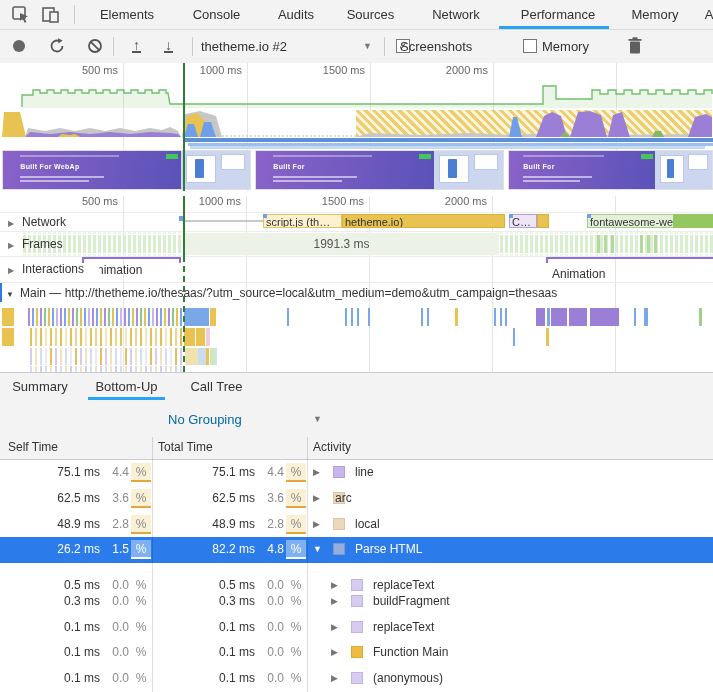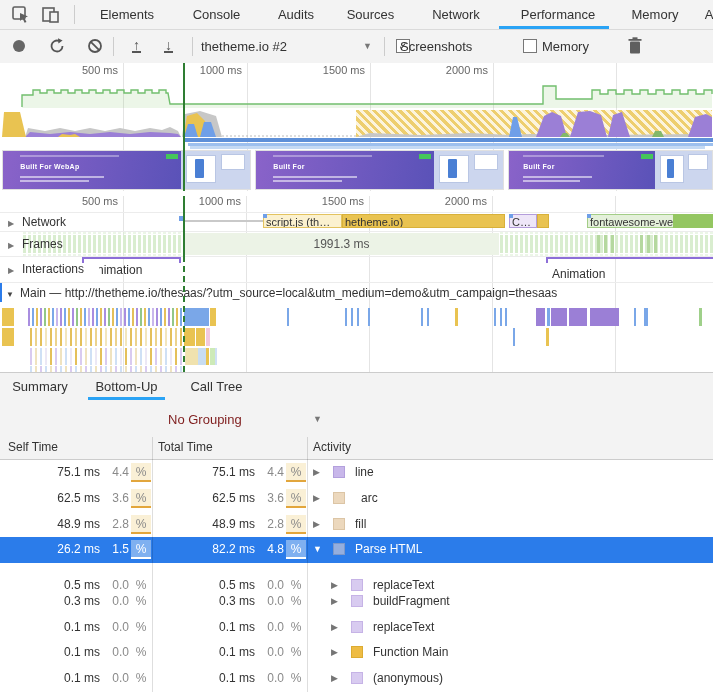--- a/index.html
+++ b/index.html
@@ -467,21 +467,21 @@
   </div>
 
   <div id="btabs" class="abs">
       <div class="btab abs" style="left: 10px; width: 60px; text-align: center;">Summary</div>
       <div class="btab abs" style="left: 88px; width: 77px; text-align: center;">Bottom-Up</div>
       <div class="tab-underline abs" style="left: 88px; top: 24px; width: 77px;"></div>
       <div class="btab abs" style="left: 183px; width: 67px; text-align: center;">Call Tree</div>
     </div>
 
   <div id="filterrow" class="abs">
-    <span class="abs" style="left:168px;top:11px;font-size:13px;color:#7f1d1d;">No Grouping</span>
+    <span class="abs" style="left:168px;top:11px;font-size:13px;color:#0369a1;">No Grouping</span>
     <span class="abs caret" style="left:313px;top:13px;">▼</span>
   </div>
 
   <div id="thead" class="abs">
     <span class="abs thlabel" style="left:8px;">Self Time</span>
     <span class="abs thlabel" style="left:158px;">Total Time</span>
     <span class="abs thlabel" style="left:313px;">Activity</span>
   </div>
 
   <div id="tbody" class="abs">
@@ -498,32 +498,32 @@
       </div>
       <div class="trow" style="top: 26px; height: 26px;">
         <div class="cell-ms" style="left: 20px; width: 80px;">62.5 ms</div>
         <div class="cell-pct" style="left: 96px; width: 33px;">3.6</div>
         <div class="chip hot" style="left: 131px;">%</div>
         <div class="cell-ms" style="left: 170px; width: 85px;">62.5 ms</div>
         <div class="cell-pct" style="left: 251px; width: 33px;">3.6</div>
         <div class="chip hot" style="left: 286px;">%</div>
         <div class="act-tri" style="left: 313px;">▶</div>
         <div class="act-sq" style="left: 333px; background: rgb(236, 216, 189); border: 1px solid rgb(220, 197, 165);"></div>
-        <div class="act-label" style="left: 361px; text-align: right;">arc</div>
+        <div class="act-label" style="left: 335px; text-align: right;">arc</div>
       </div>
       <div class="trow" style="top: 52px; height: 26px;">
         <div class="cell-ms" style="left: 20px; width: 80px;">48.9 ms</div>
         <div class="cell-pct" style="left: 96px; width: 33px;">2.8</div>
         <div class="chip hot" style="left: 131px;">%</div>
         <div class="cell-ms" style="left: 170px; width: 85px;">48.9 ms</div>
         <div class="cell-pct" style="left: 251px; width: 33px;">2.8</div>
         <div class="chip hot" style="left: 286px;">%</div>
         <div class="act-tri" style="left: 313px;">▶</div>
         <div class="act-sq" style="left: 333px; background: rgb(236, 216, 189); border: 1px solid rgb(220, 197, 165);"></div>
-        <div class="act-label" style="left: 355px;">fill</div>
+        <div class="act-label" style="left: 355px;">local</div>
       </div>
       <div class="trow sel" style="top: 77px; height: 26px;">
         <div class="cell-ms" style="left: 20px; width: 80px;">26.2 ms</div>
         <div class="cell-pct" style="left: 96px; width: 33px;">1.5</div>
         <div class="chip selc" style="left: 131px;">%</div>
         <div class="cell-ms" style="left: 170px; width: 85px;">82.2 ms</div>
         <div class="cell-pct" style="left: 251px; width: 33px;">4.8</div>
         <div class="chip selc" style="left: 286px;">%</div>
         <div class="act-tri" style="left: 313px;">▼</div>
         <div class="act-sq" style="left: 333px; background: rgb(148, 174, 222); border: 1px solid rgb(125, 152, 201);"></div>

